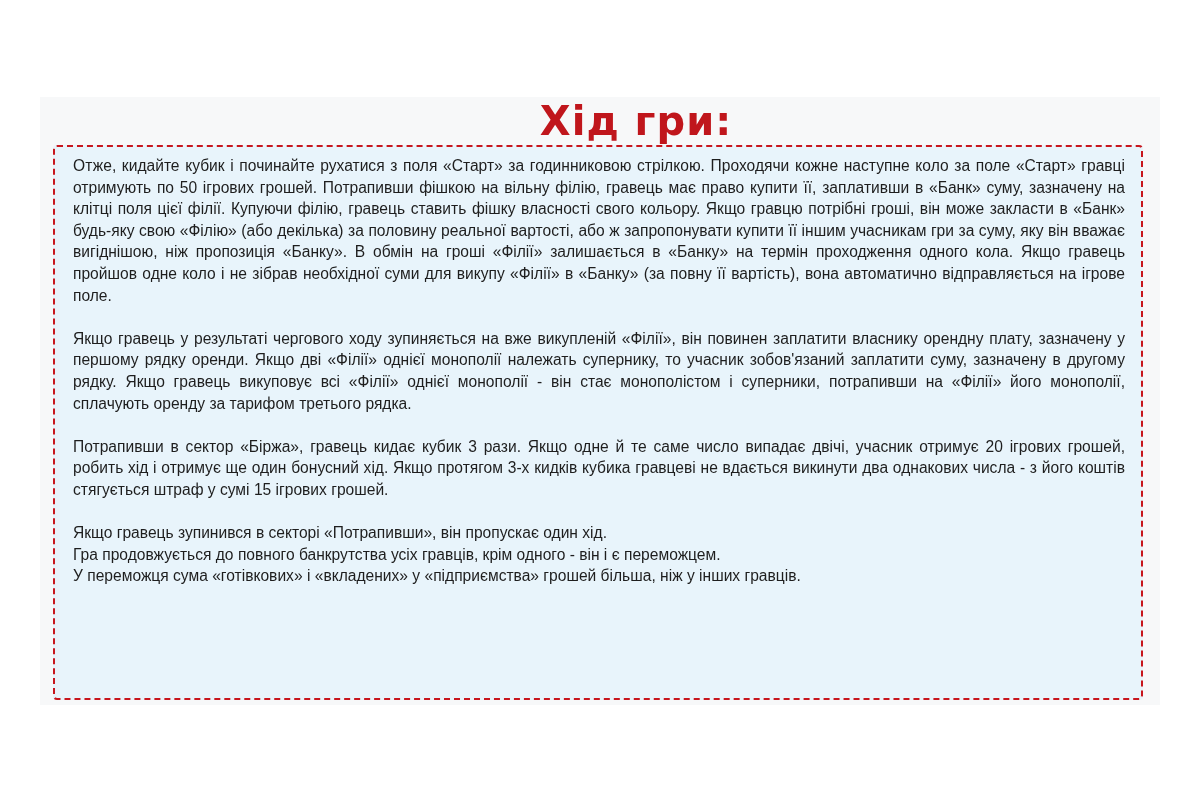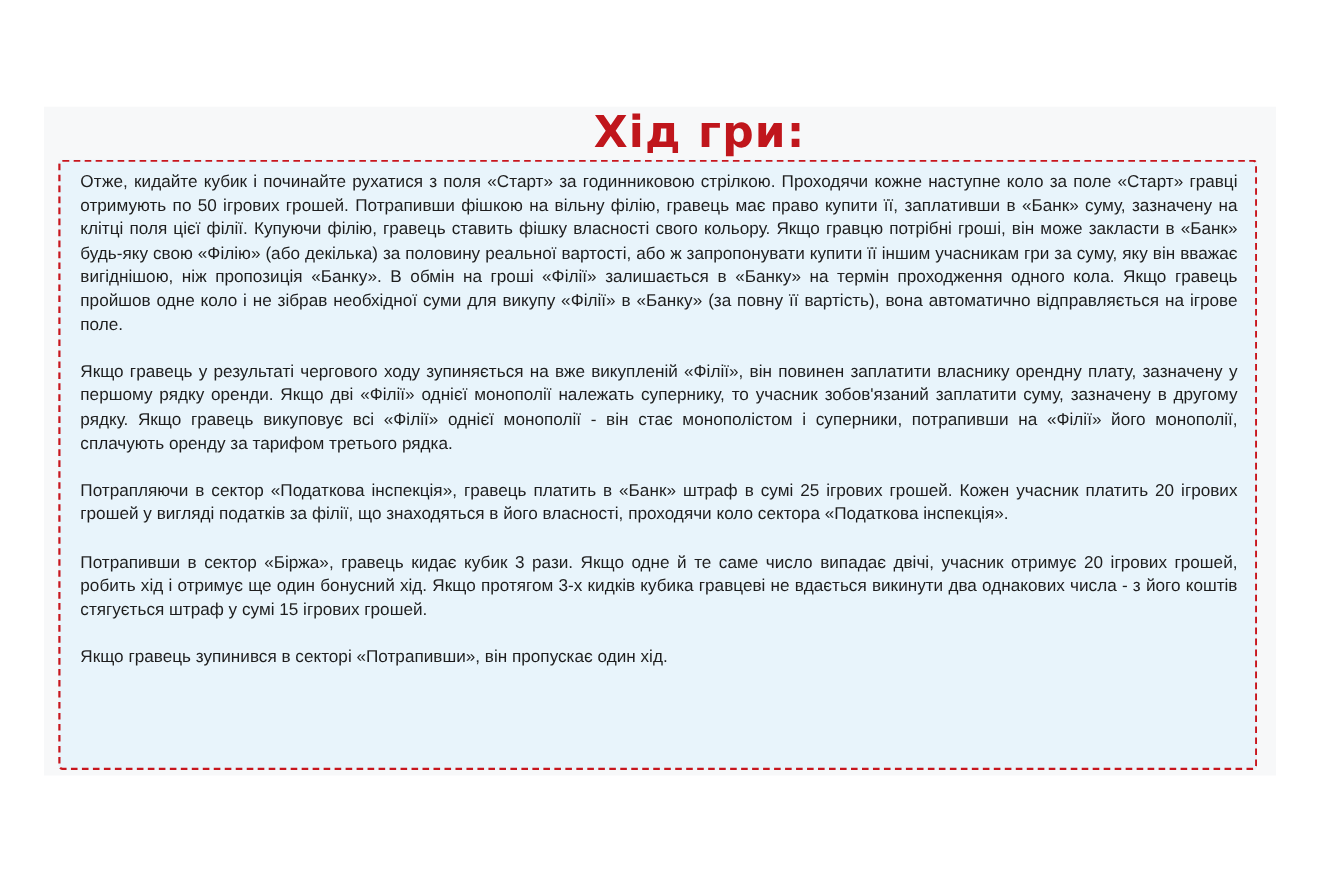--- a/index.html
+++ b/index.html
@@ -72,19 +72,20 @@
 <body>
 
 <div class="panel"></div>
 
 <h1 class="title" style="margin:0;">Хід гри:</h1>
 
 <div class="box">
   <div class="content">
     <p class="para">Отже, кидайте кубик і починайте рухатися з поля «Старт» за годинниковою стрілкою. Проходячи кожне наступне коло за поле «Старт» гравці отримують по 50 ігрових грошей. Потрапивши фішкою на вільну філію, гравець має право купити її, заплативши в «Банк» суму, зазначену на клітці поля цієї філії. Купуючи філію, гравець ставить фішку власності свого кольору. Якщо гравцю потрібні гроші, він може закласти в «Банк» будь-яку свою «Філію» (або декілька) за половину реальної вартості, або ж запропонувати купити її іншим учасникам гри за суму, яку він вважає вигіднішою, ніж пропозиція «Банку». В обмін на гроші «Філії» залишається в «Банку» на термін проходження одного кола. Якщо гравець пройшов одне коло і не зібрав необхідної суми для викупу «Філії» в «Банку» (за повну її вартість), вона автоматично відправляється на ігрове поле.</p>
     <p class="para">Якщо гравець у результаті чергового ходу зупиняється на вже викупленій «Філії», він повинен заплатити власнику орендну плату, зазначену у першому рядку оренди. Якщо дві «Філії» однієї монополії належать супернику, то учасник зобов'язаний заплатити суму, зазначену в другому рядку. Якщо гравець викуповує всі «Філії» однієї монополії - він стає монополістом і суперники, потрапивши на «Філії» його монополії, сплачують оренду за тарифом третього рядка.</p>
-    <p class="para">Потрапляючи в сектор «Податкова інспекція», гравець платить в «Банк» штраф в сумі 25 ігрових грошей. Кожен учасник платить 20 ігрових грошей у вигляді податків за філії, що знаходяться в його власності, проходячи коло сектора «Податкова інспекція».</p>
     <p class="para">Потрапивши в сектор «Біржа», гравець кидає кубик 3 рази. Якщо одне й те саме число випадає двічі, учасник отримує 20 ігрових грошей, робить хід і отримує ще один бонусний хід. Якщо протягом 3-х кидків кубика гравцеві не вдається викинути два однакових числа - з його коштів стягується штраф у сумі 15 ігрових грошей.</p>
     <p class="para last">
       <span class="line">Якщо гравець зупинився в секторі «Потрапивши», він пропускає один хід.</span>
+      <span class="line">Гра продовжується до повного банкрутства усіх гравців, крім одного - він і є переможцем.</span>
+      <span class="line">У переможця сума «готівкових» і «вкладених» у «підприємства» грошей більша, ніж у інших гравців.</span>
     </p>
   </div>
 </div>
 
 </body></html>

